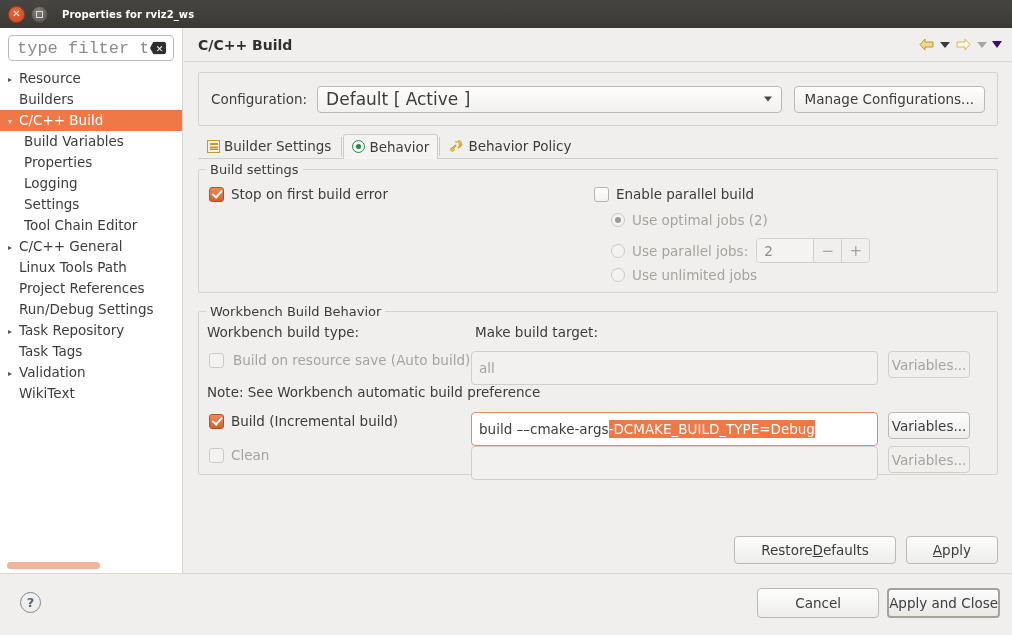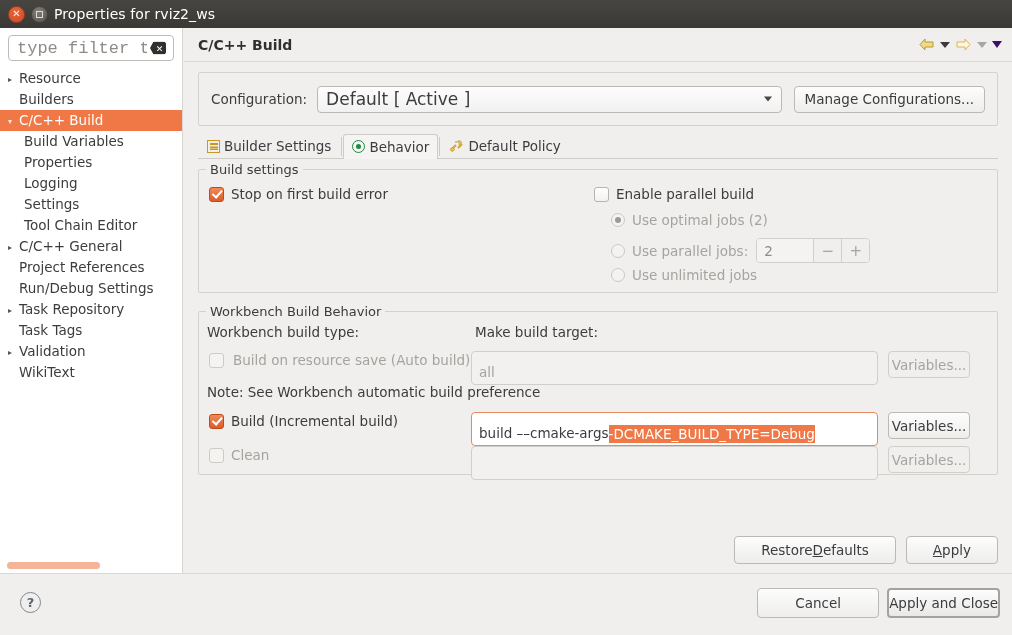--- a/index.html
+++ b/index.html
@@ -31,22 +31,22 @@
   }
   .wbtn.max {
     background: radial-gradient(circle at 40% 30%, #817d77, #55524e);
     border: 1px solid #454340;
     font-size: 8px;
   }
   .wbtn.max .sq {
     width: 7px; height: 7px; border: 1.5px solid #dedbd7; display:block;
   }
   .title-text {
-    color: #ffffff; font-weight: normal; font-size: 14px;
-    letter-spacing: .1px;
+    color: #ffffff; font-weight: bold; font-size: 10px;
+    margin-left: 8px; letter-spacing: .1px;
   }
 
   
   .dialog {
     position: absolute; left: 0; top: 28px; width: 1012px; height: 607px;
     background: #f0efee;
   }
 
   
   .leftpane {
@@ -212,22 +212,22 @@
   }
   .rb.selected::after {
     content:""; width: 6px; height: 6px; border-radius: 50%; background: #9d9a96; display:block;
   }
   .row { display: flex; align-items: center; }
   .lbl { font-size: 13.5px; }
   .lbl.disabled { color: #a6a39f; }
 
   .textfield {
     height: 34px; border: 1px solid #c6c3bf; border-radius: 4px;
-    background: #ffffff; display: flex; align-items: flex-start;
-    padding: 12px 7px; font-size: 13.5px; overflow: hidden; white-space: nowrap;
+    background: #ffffff; display: flex; align-items: center;
+    padding: 0 7px; font-size: 13.5px; overflow: hidden; white-space: nowrap;
   }
   .textfield.disabled { background: #f2f1f0; border-color: #d2cfcb; color: #a6a39f; }
   .textfield.focused { border-color: #e98a5e; }
   .sel-text {
     background: #f07746; color: #ffffff; padding: 1px 0;
   }
 
   .spinner {
     display: flex; align-items: stretch; height: 25px;
     border: 1px solid #d2cfcb; border-radius: 4px; overflow: hidden;
@@ -296,20 +296,21 @@
     <div class="tree" id="tree">
         <div class="tree-item lvl1"><span class="arrow">▸</span><span>Resource</span></div>
         <div class="tree-item lvl1"><span class="arrow"></span><span>Builders</span></div>
         <div class="tree-item lvl1 selected"><span class="arrow">▾</span><span>C/C++ Build</span></div>
         <div class="tree-item lvl2"><span>Build Variables</span></div>
         <div class="tree-item lvl2"><span>Properties</span></div>
         <div class="tree-item lvl2"><span>Logging</span></div>
         <div class="tree-item lvl2"><span>Settings</span></div>
         <div class="tree-item lvl2"><span>Tool Chain Editor</span></div>
         <div class="tree-item lvl1"><span class="arrow">▸</span><span>C/C++ General</span></div>
+        <div class="tree-item lvl1"><span class="arrow"></span><span>Linux Tools Path</span></div>
         <div class="tree-item lvl1"><span class="arrow"></span><span>Project References</span></div>
         <div class="tree-item lvl1"><span class="arrow"></span><span>Run/Debug Settings</span></div>
         <div class="tree-item lvl1"><span class="arrow">▸</span><span>Task Repository</span></div>
         <div class="tree-item lvl1"><span class="arrow"></span><span>Task Tags</span></div>
         <div class="tree-item lvl1"><span class="arrow">▸</span><span>Validation</span></div>
         <div class="tree-item lvl1"><span class="arrow"></span><span>WikiText</span></div>
       </div>
     <div class="hscroll-track">
       <div class="hscroll-thumb"></div>
     </div>
@@ -357,21 +358,21 @@
           </span>
           <span>Behavior</span>
         </div>
         <div class="tab-divider"></div>
         <div class="tab">
           <span class="ico-refresh"><svg width="14" height="13" viewBox="0 0 14 13">
               <path d="M2 9 L6 5 M8 8 L12 4" stroke="#d6a62a" stroke-width="2" fill="none"></path>
               <path d="M5 2 L9 2 L9 5 L12 2.5 L9 0 L9 1.5 Z" fill="#e8c35c" stroke="#c79a1f" stroke-width=".6"></path>
               <path d="M2 12 L5 9.5 L2 7 L2 8.5 L0.5 8.5 L0.5 10.5 L2 10.5 Z" fill="#e8c35c" stroke="#c79a1f" stroke-width=".6"></path>
             </svg></span>
-          <span>Default Policy</span>
+          <span>Behavior Policy</span>
         </div>
       </div>
 
     <div class="groupbox" style="height:124px;">
       <span class="legend">Build settings</span>
 
       <div class="row" style="position:absolute; left:10px; top:16px;">
         <span class="cb checked"></span>
         <span class="lbl" style="margin-left:7px;">Stop on first build error</span>
       </div>

